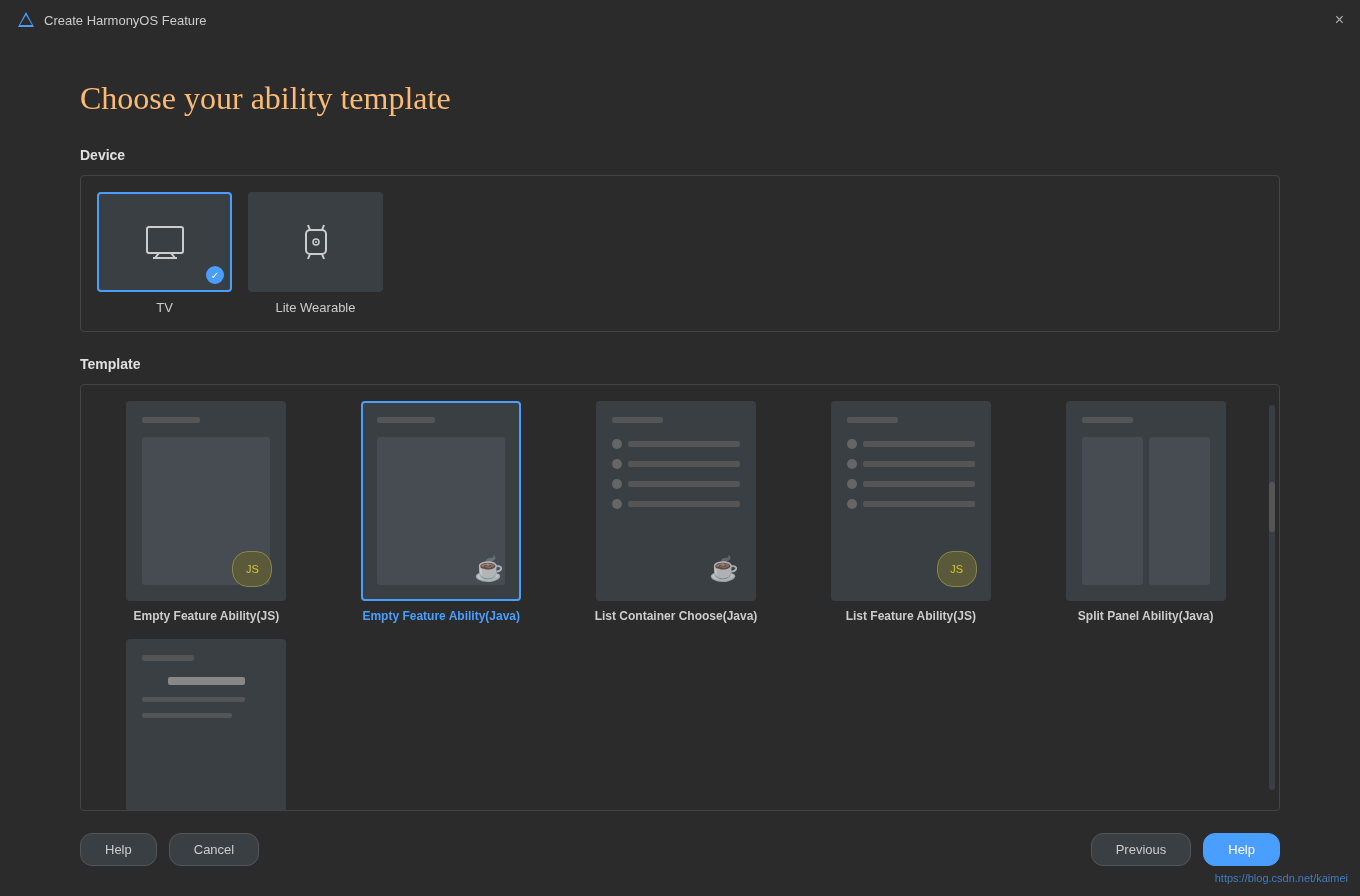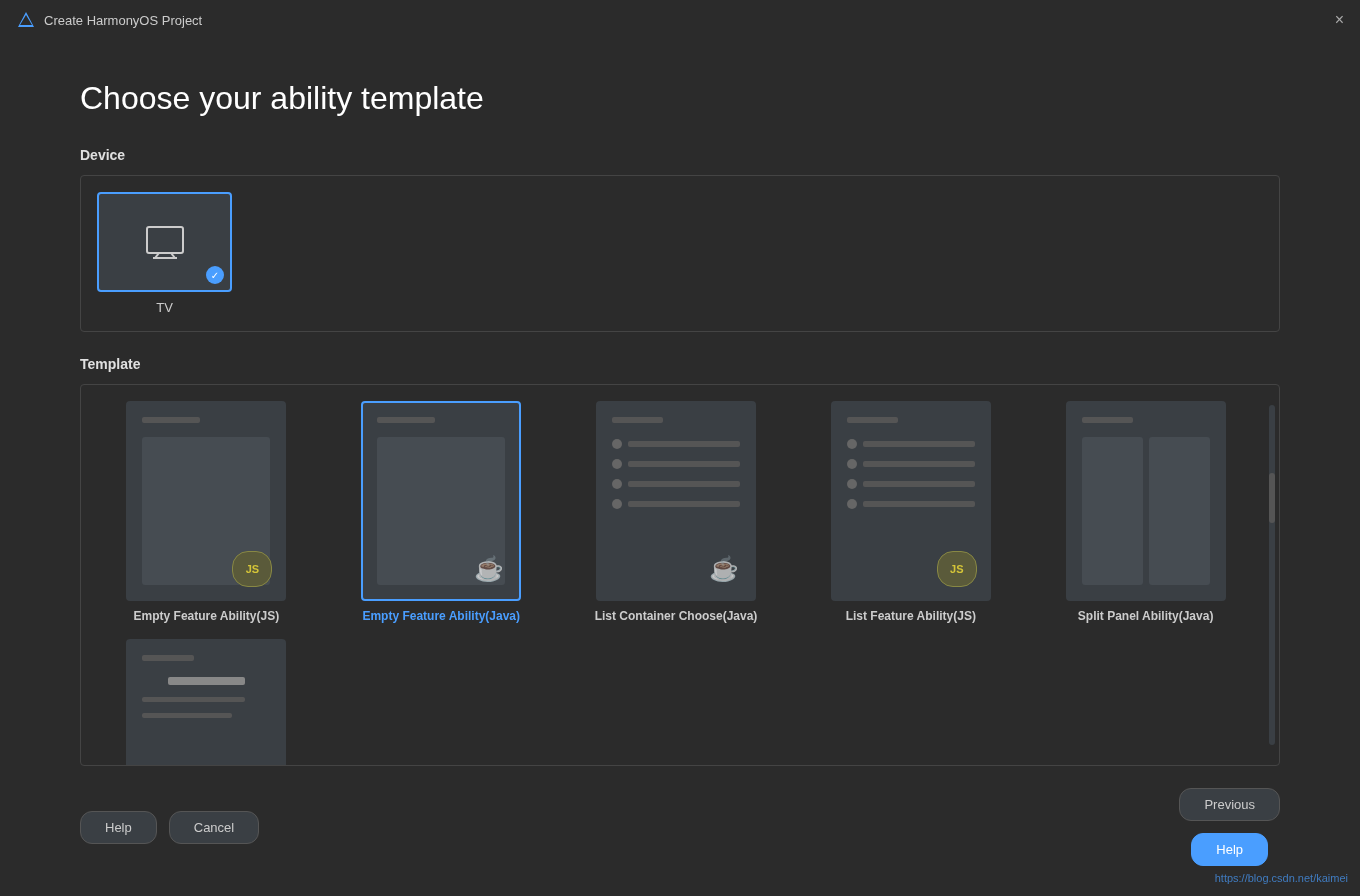--- a/index.html
+++ b/index.html
@@ -48,22 +48,23 @@
     .dialog {
       padding: 40px 80px 30px 80px;
       height: calc(896px - 40px);
       display: flex;
       flex-direction: column;
     }
 
     .dialog-title {
       font-size: 32px;
       font-weight: 300;
-      color: #ffffff;
+      color: #fdba74;
       margin-bottom: 30px;
+      font-family: Liberation Serif, serif;
     }
 
     
     .section-label {
       font-size: 14px;
       font-weight: 700;
       color: #e0e0e0;
       margin-bottom: 12px;
     }
 
@@ -207,21 +208,21 @@
       bottom: 12px;
       right: 12px;
       width: 40px;
       height: 36px;
       background: #5a5a3a;
       border-radius: 16px;
       display: flex;
       align-items: center;
       justify-content: center;
       font-size: 11px;
-      font-weight: bold;
+      font-weight: normal;
       color: #d4c438;
       border: 1px solid #888844;
     }
     .java-badge {
       position: absolute;
       bottom: 12px;
       right: 12px;
       width: 36px;
       height: 36px;
       display: flex;
@@ -265,21 +266,20 @@
       margin-top: 20px;
     }
     .bottom-left {
       display: flex;
       gap: 12px;
     }
     .bottom-right {
       display: flex;
       gap: 12px;
       align-items: center;
-      flex-direction: column;
     }
 
     .btn {
       padding: 8px 24px;
       border-radius: 12px;
       font-size: 13px;
       cursor: pointer;
       border: 1px solid #555;
       background: #3a3f44;
       color: #cccccc;
@@ -309,21 +309,21 @@
 </head>
 <body>
 
 <div class="titlebar">
   <div class="titlebar-left">
 
     <svg class="titlebar-logo" viewBox="0 0 20 20">
       <polygon points="10,2 18,17 2,17" fill="#4a9eff" stroke="none"></polygon>
       <polygon points="10,5 16,15 4,15" fill="#2b2b2b" stroke="none"></polygon>
     </svg>
-    <span class="titlebar-title">Create HarmonyOS Project</span>
+    <span class="titlebar-title">Create HarmonyOS Feature</span>
   </div>
   <button class="titlebar-close">×</button>
 </div>
 
 <div class="dialog">
   <h1 class="dialog-title">Choose your ability template</h1>
 
   <div class="device-section">
     <div class="section-label">Device</div>
     <div class="device-grid">
@@ -335,20 +335,34 @@
             <line x1="14" y1="28" x2="10" y2="33" stroke="#cccccc" stroke-width="2"></line>
             <line x1="26" y1="28" x2="30" y2="33" stroke="#cccccc" stroke-width="2"></line>
             <line x1="8" y1="33" x2="32" y2="33" stroke="#cccccc" stroke-width="2"></line>
           </svg>
           <div class="device-check">✓</div>
         </div>
         <span class="device-label">TV</span>
       </div>
 
 
+      <div class="device-card">
+        <div class="device-icon-box">
+          <svg width="28" height="38" viewBox="0 0 28 38" fill="none">
+            <rect x="4" y="7" width="20" height="24" rx="4" stroke="#cccccc" stroke-width="2" fill="none"></rect>
+            <line x1="8" y1="7" x2="6" y2="2" stroke="#cccccc" stroke-width="2"></line>
+            <line x1="20" y1="7" x2="22" y2="2" stroke="#cccccc" stroke-width="2"></line>
+            <line x1="8" y1="31" x2="6" y2="36" stroke="#cccccc" stroke-width="2"></line>
+            <line x1="20" y1="31" x2="22" y2="36" stroke="#cccccc" stroke-width="2"></line>
+            <circle cx="14" cy="19" r="3" stroke="#cccccc" stroke-width="1.5" fill="none"></circle>
+            <circle cx="14" cy="19" r="1" fill="#cccccc"></circle>
+          </svg>
+        </div>
+        <span class="device-label">Lite Wearable</span>
+      </div>
 
     </div>
   </div>
 
   <div class="template-section">
     <div class="section-label">Template</div>
     <div class="template-grid-wrapper" style="position:relative;">
       <div class="template-grid">
 
         <div class="template-card">

